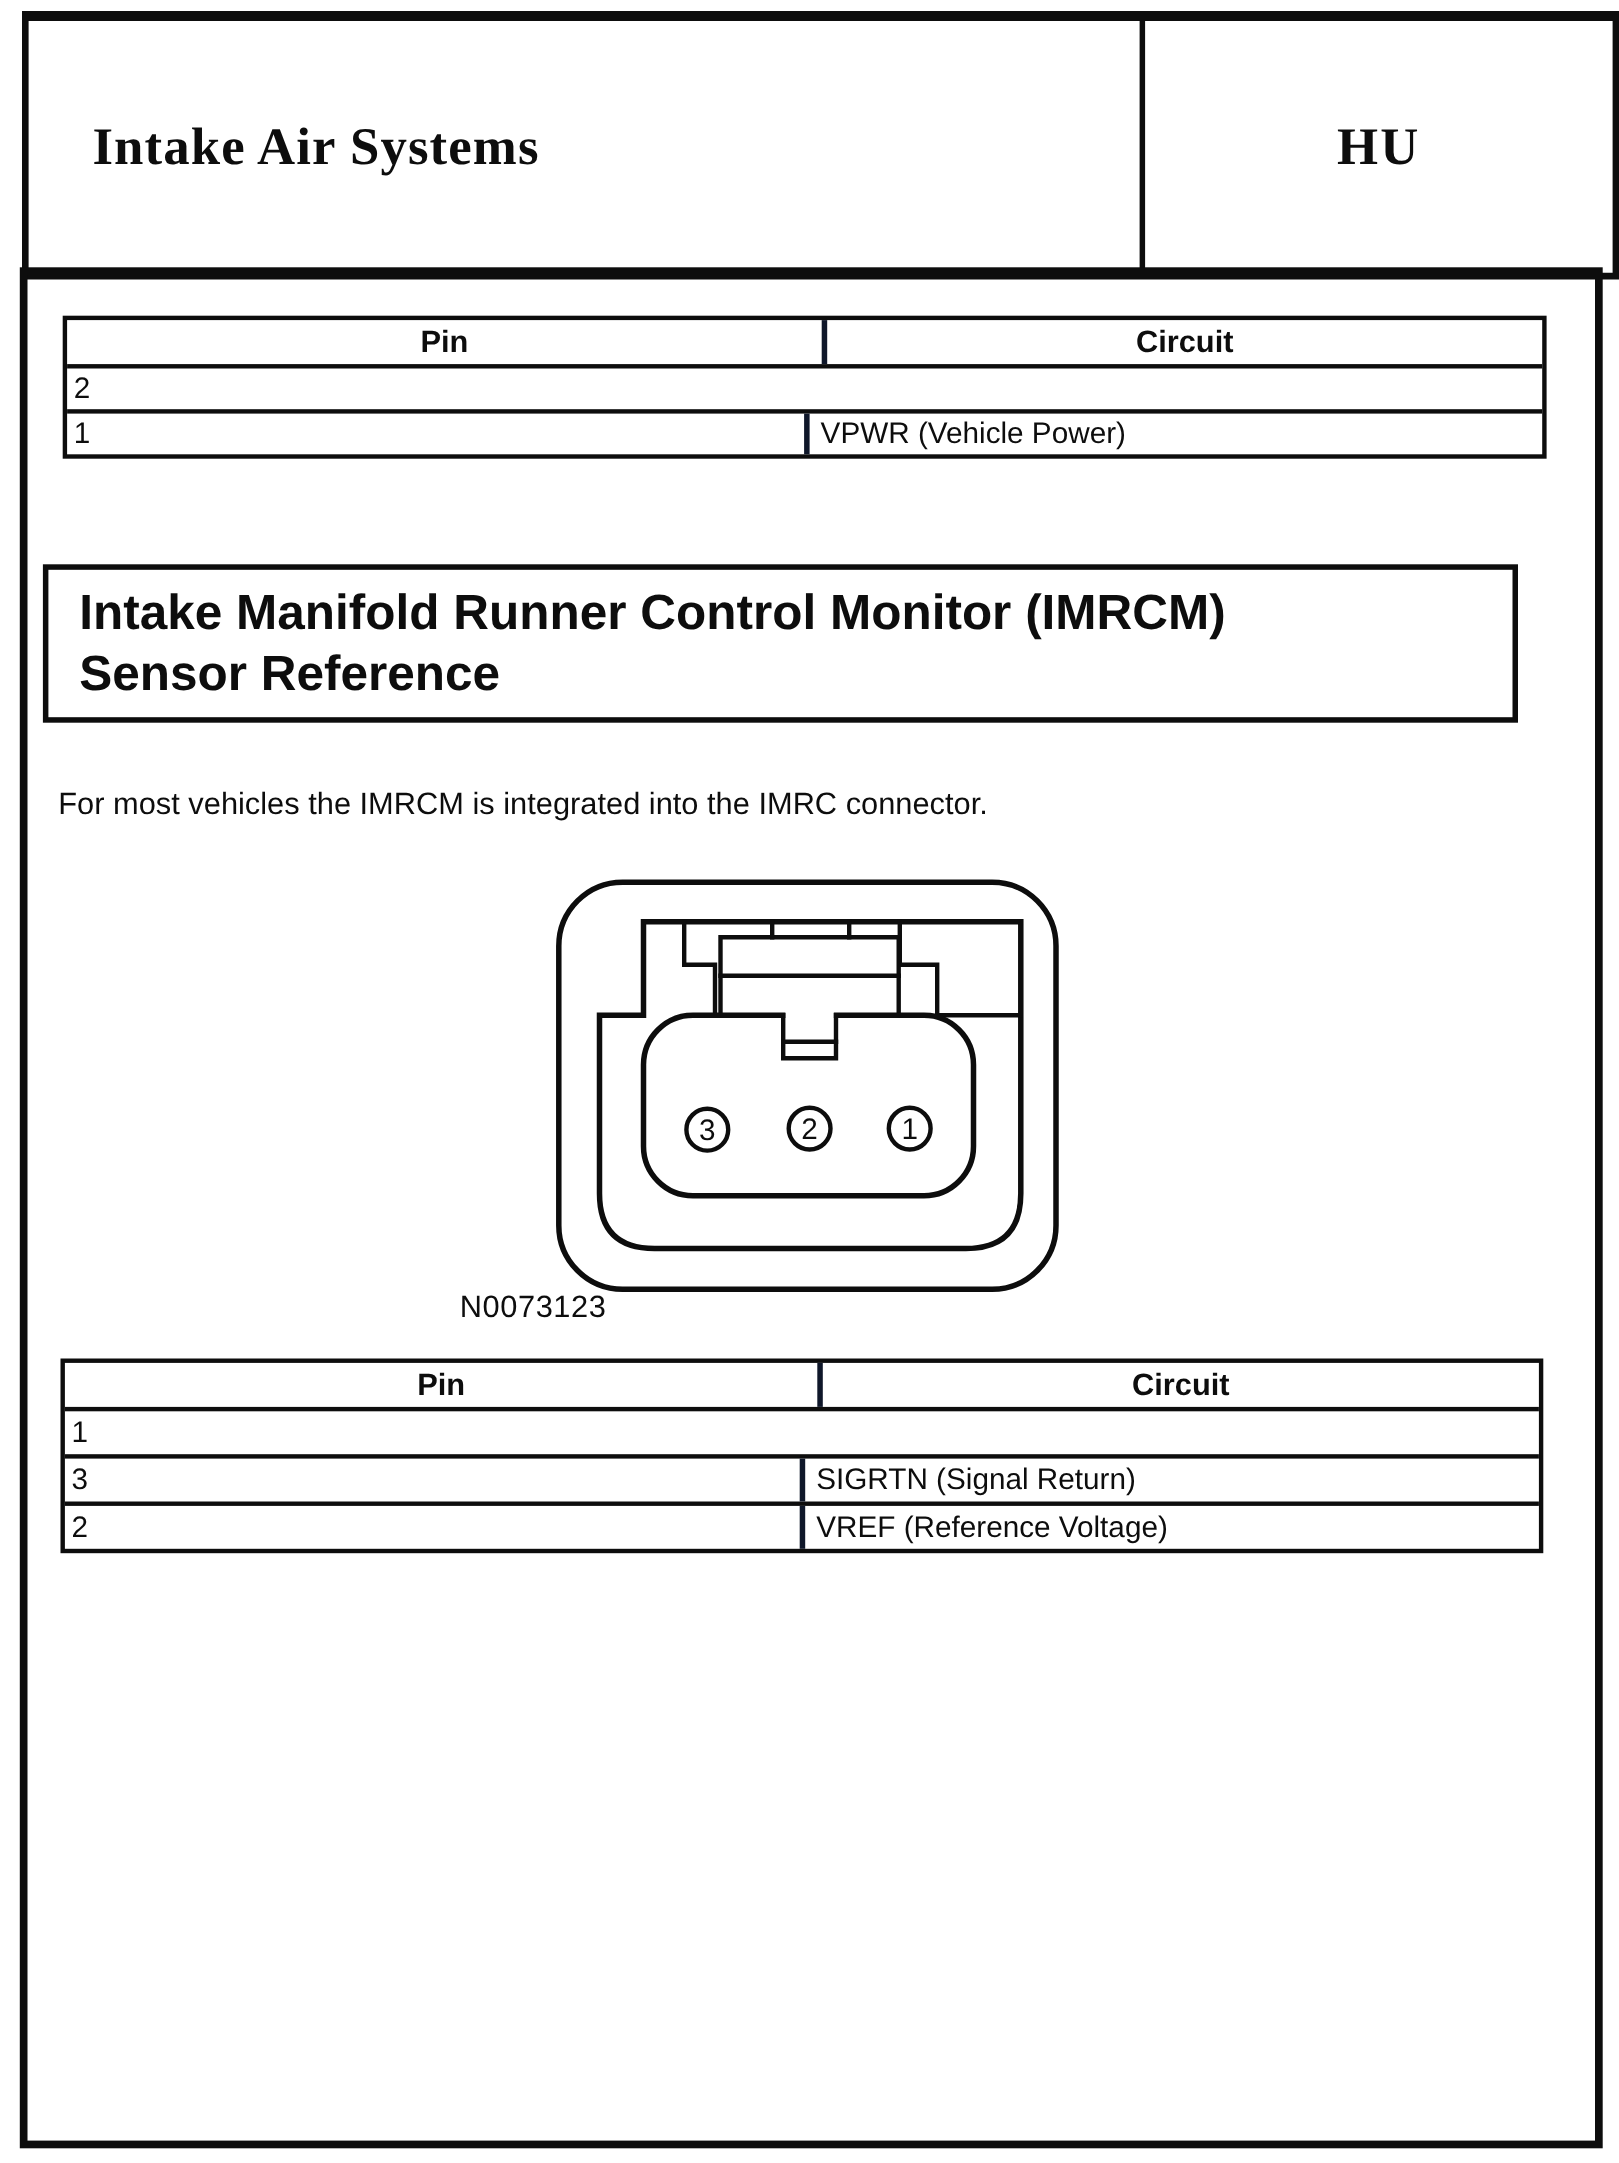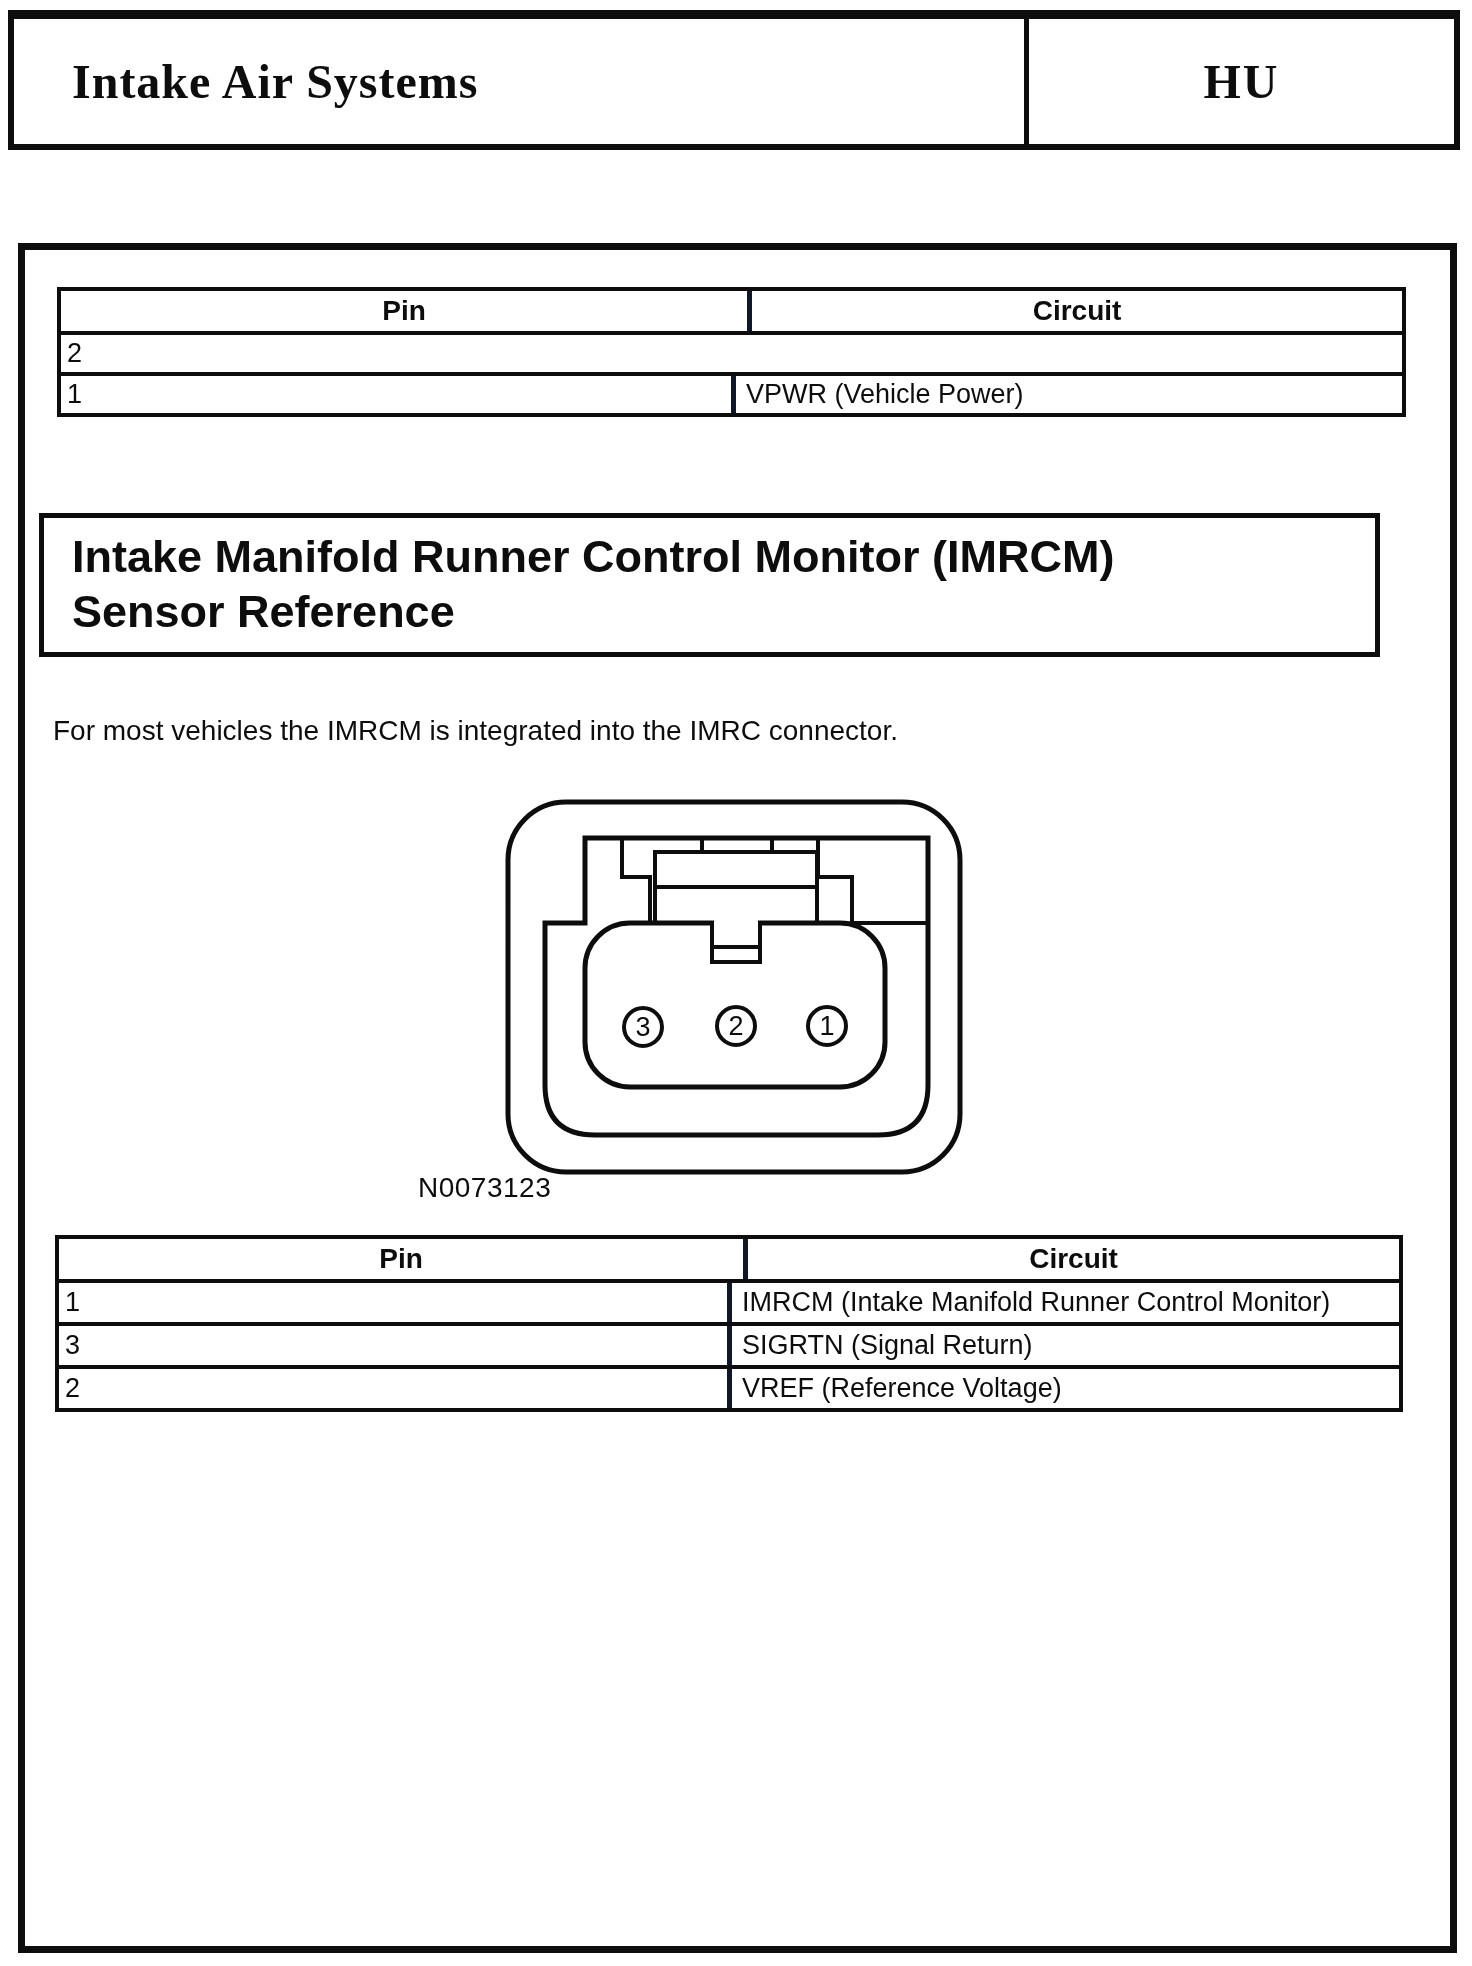--- a/index.html
+++ b/index.html
@@ -12,22 +12,22 @@
     height: 1966px;
     position: relative;
     font-family: "Liberation Sans", sans-serif;
     color: #0d0d0d;
     overflow: hidden;
   }
   .abs { position: absolute; }
 
   
   .page-header {
-    left: 8px; top: 10px;
-    width: 1452px; height: 140px;
+    left: 20px; top: 10px;
+    width: 1452px; height: 244px;
     border: 6px solid #0d0d0d;
     border-top-width: 9px;
     box-sizing: border-box;
     display: grid;
     grid-template-columns: 1010px 1fr;
   }
   .page-header .title-cell {
     display: flex;
     align-items: center;
     padding-left: 58px;
@@ -187,21 +187,20 @@
 
 <div class="abs figure-id">N0073123</div>
 
 <div class="abs pin-table" id="table-bottom">
   <div class="tr head">
     <div class="cell pin">Pin</div>
     <div class="cell circuit">Circuit</div>
   </div>
   <div class="tr">
     <div class="cell pin">1</div>
-    <div class="cell circuit">IMRCM (Intake Manifold Runner Control Monitor)</div>
   </div>
   <div class="tr">
     <div class="cell pin">3</div>
     <div class="cell circuit">SIGRTN (Signal Return)</div>
   </div>
   <div class="tr">
     <div class="cell pin">2</div>
     <div class="cell circuit">VREF (Reference Voltage)</div>
   </div>
 </div>

